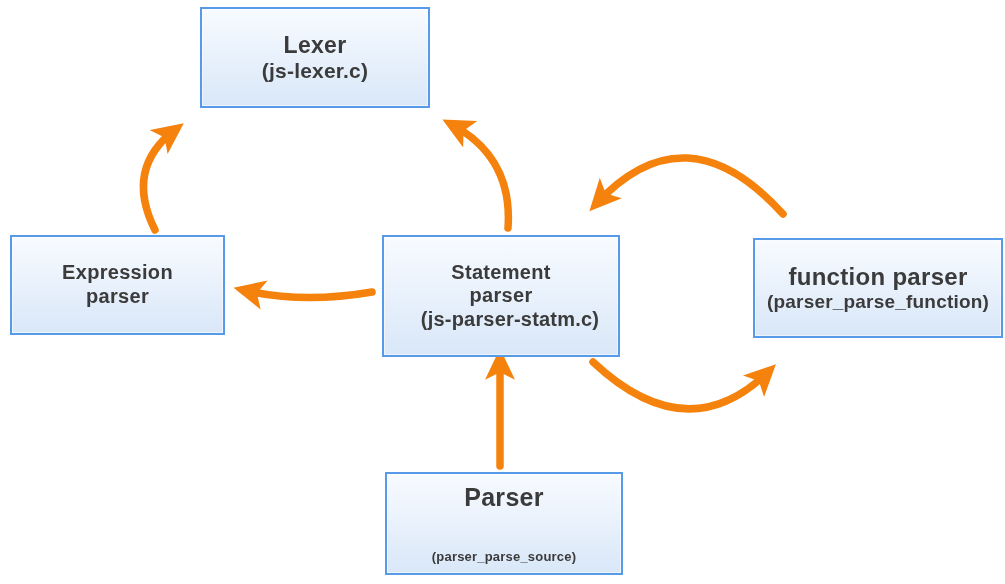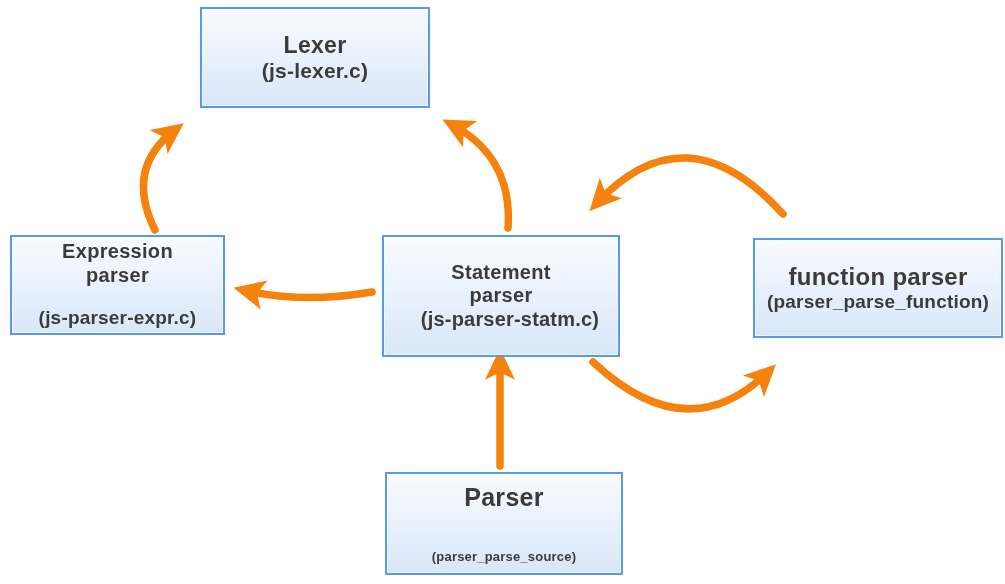--- a/index.html
+++ b/index.html
@@ -78,21 +78,20 @@
     </g>
   </svg>
 
   <div class="node node-lexer" style="left:200px; top:7px; width:230px; height:101px;">
     <div class="node-title">Lexer</div>
     <div class="node-subtitle">(js-lexer.c)</div>
   </div>
 
   <div class="node node-expression" style="left:10px; top:235px; width:215px; height:100px;gap:20px;">
     <div class="node-title">Expression parser</div>
-    <div class="node-subtitle">(js-parser-expr.c)</div>
   </div>
 
   <div class="node node-statement" style="left:382px; top:235px; width:238px; height:122px;">
     <div class="node-title">Statement parser</div>
     <div class="node-subtitle">(js-parser-statm.c)</div>
   </div>
 
   <div class="node node-function" style="left:753px; top:238px; width:250px; height:100px;">
     <div class="node-title">function parser</div>
     <div class="node-subtitle">(parser_parse_function)</div>

